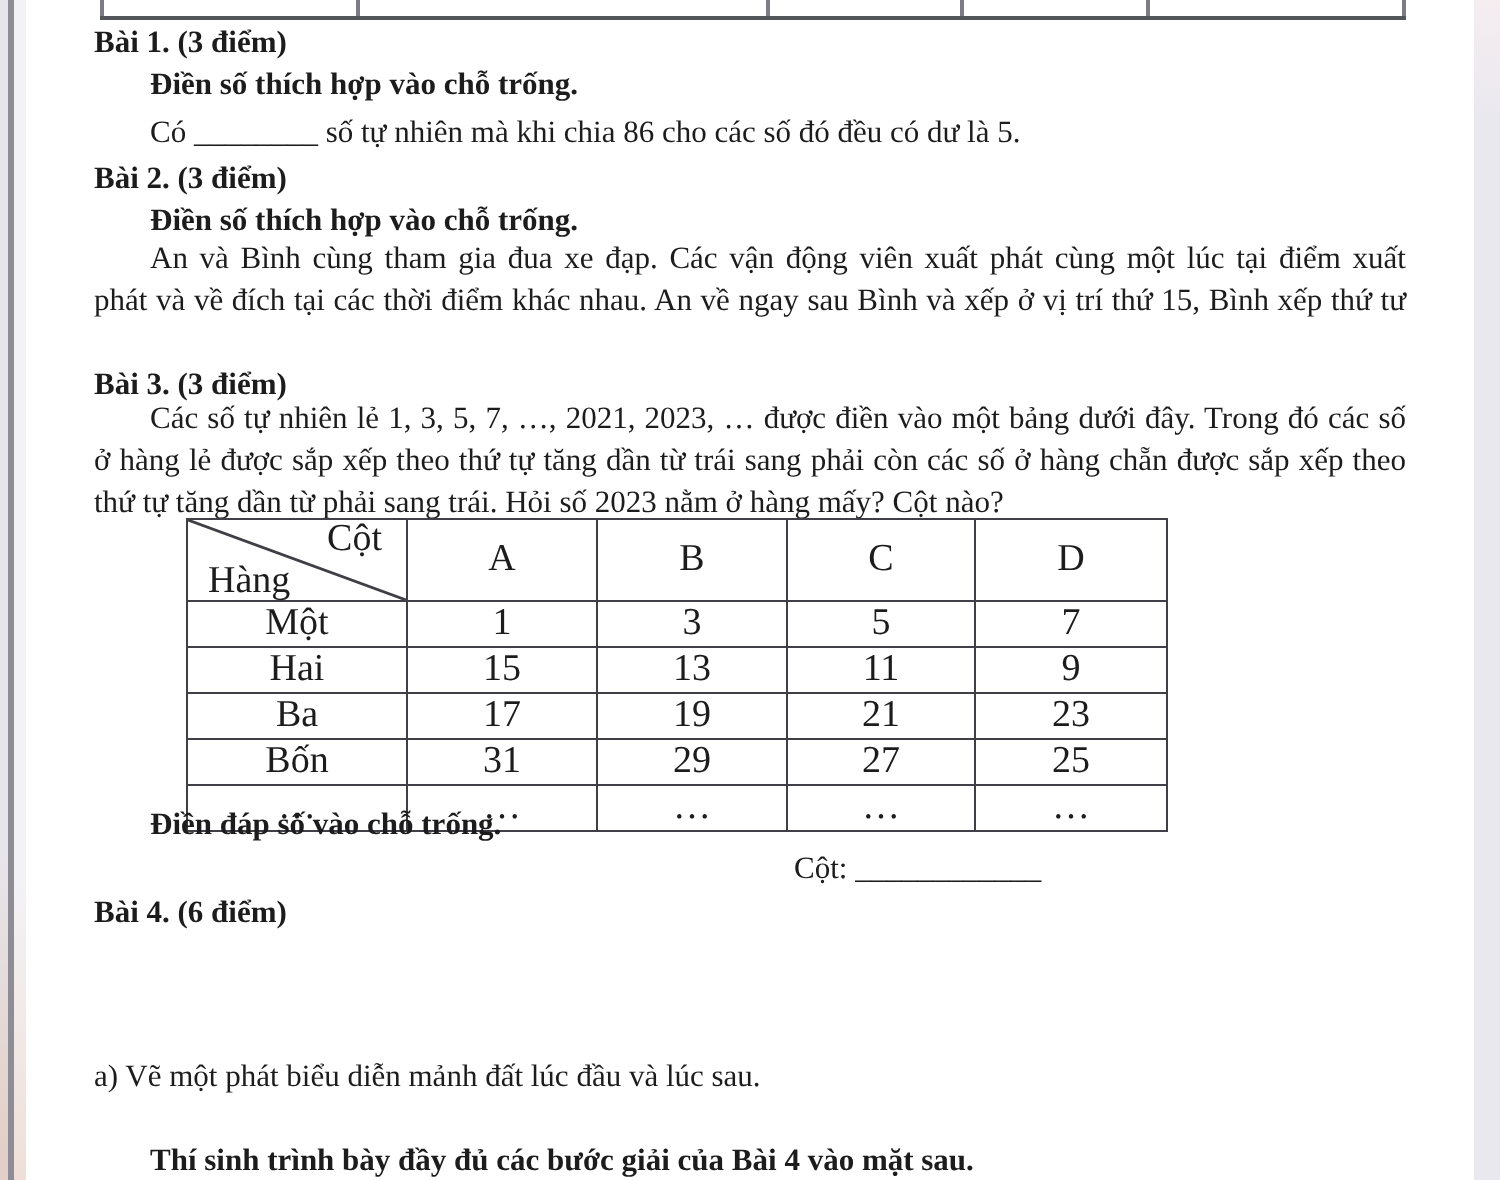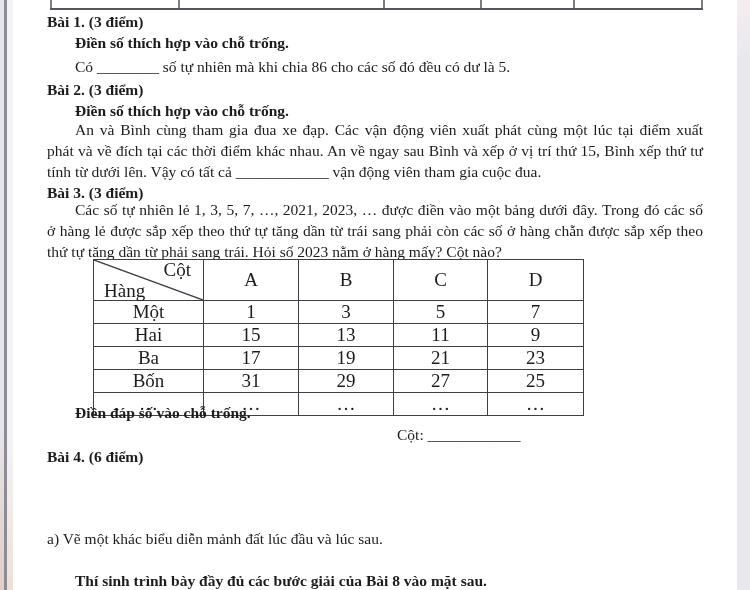--- a/index.html
+++ b/index.html
@@ -69,21 +69,20 @@
 
   <div class="abs ln b" style="left:47px;top:11px">Bài 1. (3 điểm)</div>
   <div class="abs ln b" style="left:75px;top:32px">Điền số thích hợp vào chỗ trống.</div>
   <div class="abs ln" style="left:75px;top:56px">Có ________ số tự nhiên mà khi chia 86 cho các số đó đều có dư là 5.</div>
 
   <div class="abs ln b" style="left:47px;top:79px">Bài 2. (3 điểm)</div>
   <div class="abs ln b" style="left:75px;top:100px">Điền số thích hợp vào chỗ trống.</div>
   <div class="para" style="top:120px">
       <div class="line first">An và Bình cùng tham gia đua xe đạp. Các vận động viên xuất phát cùng một lúc tại điểm xuất</div>
       <div class="line">phát và về đích tại các thời điểm khác nhau. An về ngay sau Bình và xếp ở vị trí thứ 15, Bình xếp thứ tư</div>
-      <div class="line last">tính từ dưới lên. Vậy có tất cả ____________ vận động viên tham gia cuộc đua.</div>
     </div>
 
   <div class="abs ln b" style="left:47px;top:182px">Bài 3. (3 điểm)</div>
   <div class="para" style="top:200px">
       <div class="line first">Các số tự nhiên lẻ 1, 3, 5, 7, …, 2021, 2023, … được điền vào một bảng dưới đây. Trong đó các số</div>
       <div class="line">ở hàng lẻ được sắp xếp theo thứ tự tăng dần từ trái sang phải còn các số ở hàng chẵn được sắp xếp theo</div>
       <div class="line last">thứ tự tăng dần từ phải sang trái. Hỏi số 2023 nằm ở hàng mấy? Cột nào?</div>
     </div>
 
   <table class="grid">
@@ -145,16 +144,16 @@
           <td>…</td>
           <td>…</td>
         </tr>
       </tbody>
   </table>
 
   <div class="abs ln b" style="left:75px;top:402px">Điền đáp số vào chỗ trống.</div>
   <div class="abs ln" style="left:397px;top:424px">Cột: ____________</div>
 
   <div class="abs ln b" style="left:47px;top:446px">Bài 4. (6 điểm)</div>
-  <div class="abs ln" style="left:47px;top:528px">a) Vẽ một khác biểu diễn mảnh đất lúc đầu và lúc sau.</div>
-  <div class="abs ln b" style="left:75px;top:570px">Thí sinh trình bày đầy đủ các bước giải của Bài 8 vào mặt sau.</div>
+  <div class="abs ln" style="left:47px;top:528px">a) Vẽ một phát biểu diễn mảnh đất lúc đầu và lúc sau.</div>
+  <div class="abs ln b" style="left:75px;top:570px">Thí sinh trình bày đầy đủ các bước giải của Bài 4 vào mặt sau.</div>
 
 </div>
 
 </body></html>

